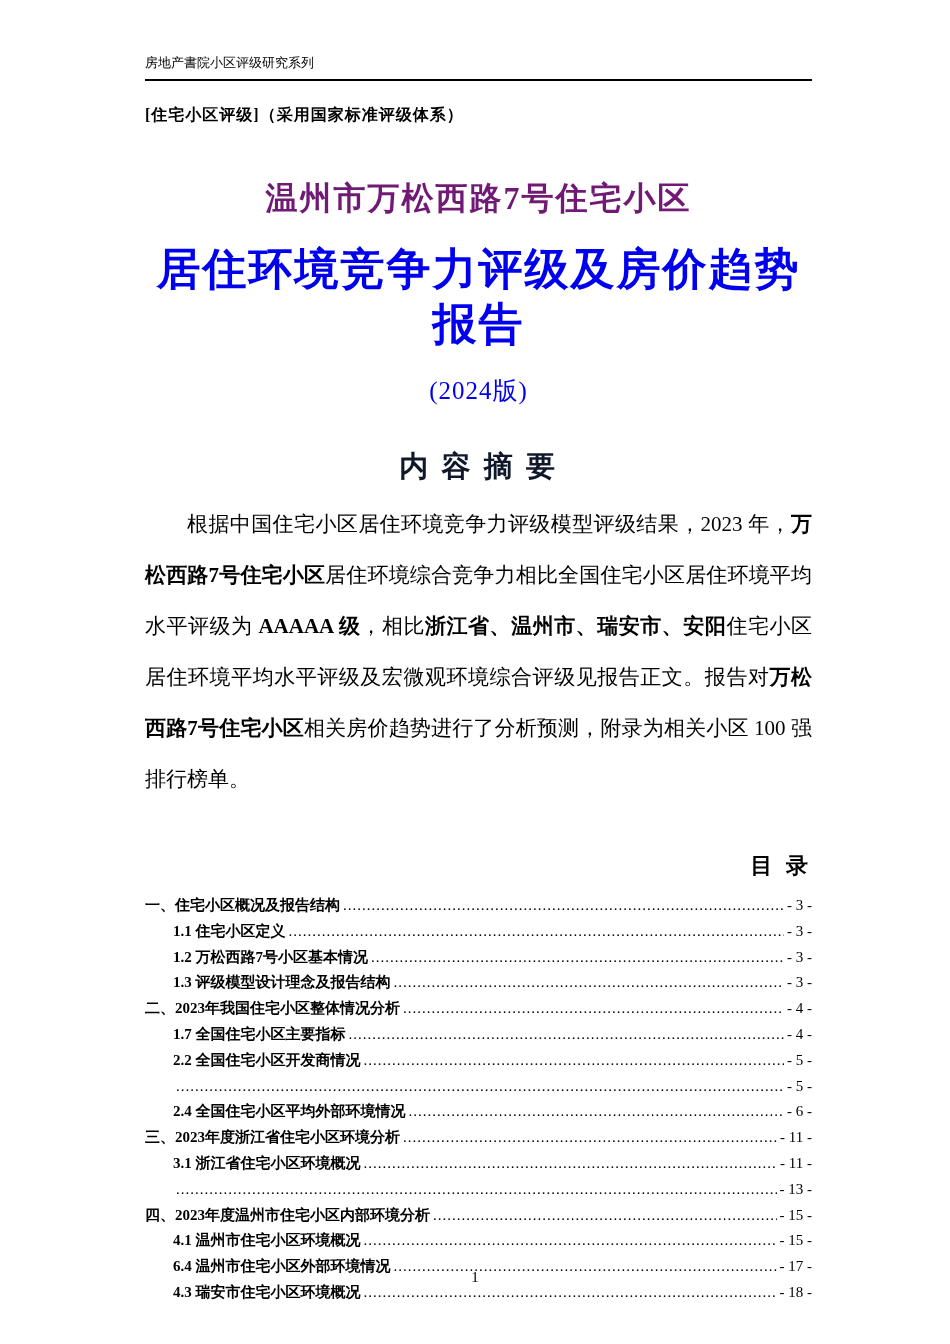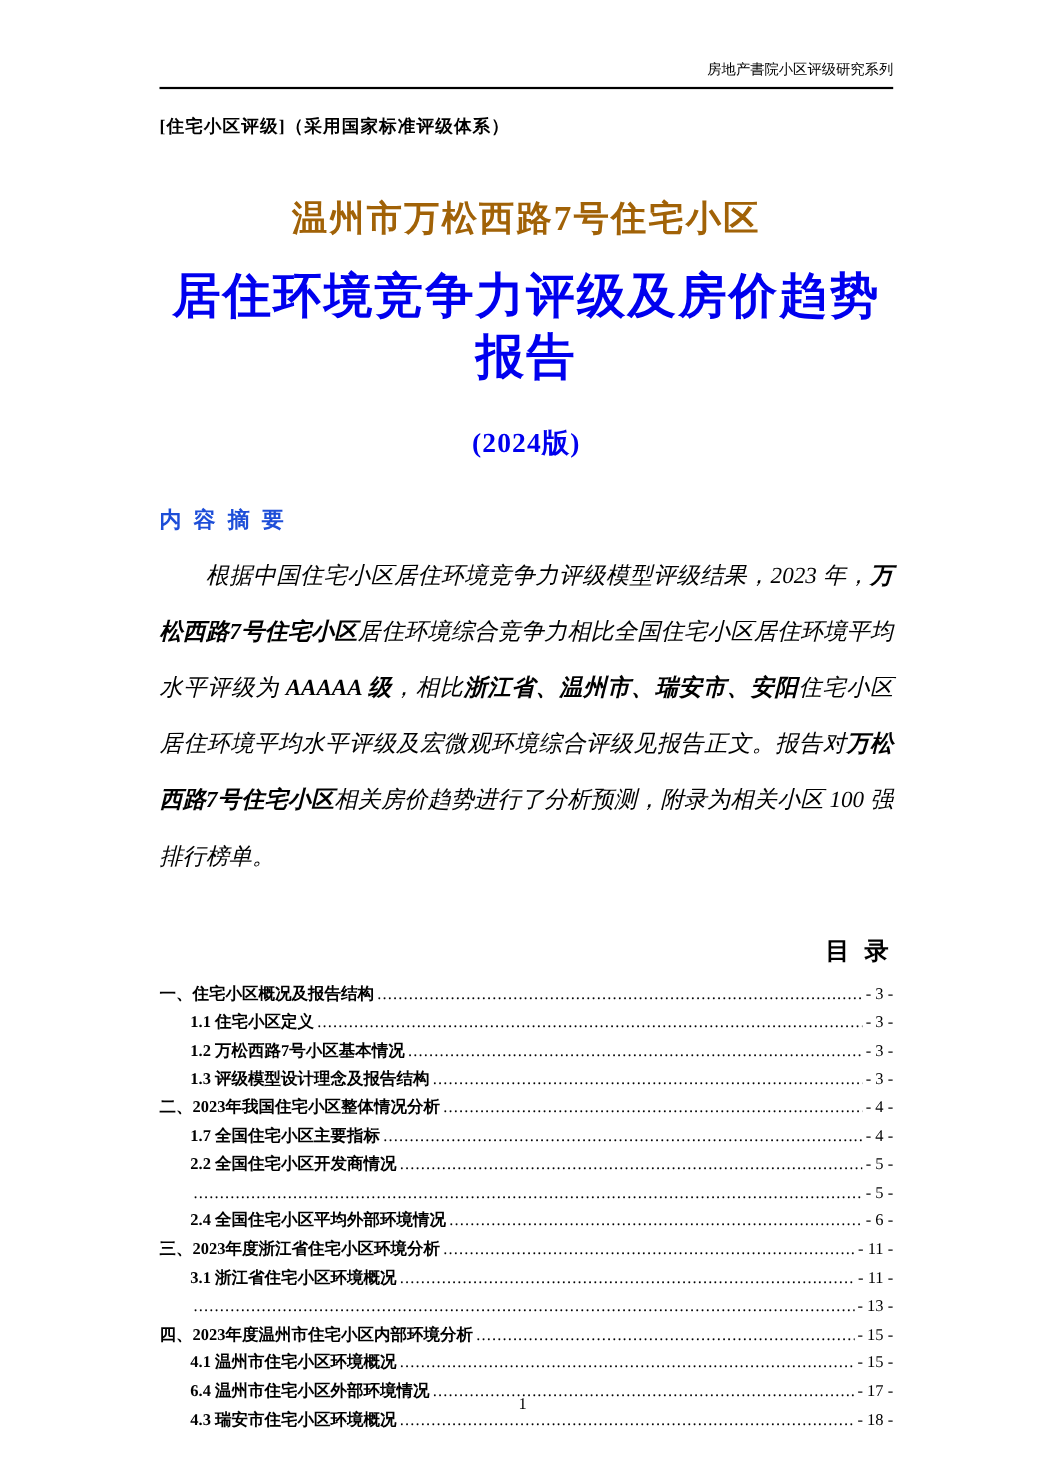--- a/index.html
+++ b/index.html
@@ -8,32 +8,32 @@
     width:950px;height:1344px;
     margin:0 auto;
     background:#ffffff;
     box-sizing:border-box;
     padding:54px 138px 0 145px;
     font-family:"Liberation Serif","DejaVu Serif",serif;
     color:#000000;
     overflow:hidden;
   }
   
-  .hdr{display:flex;justify-content:flex-end;align-items:flex-end;
+  .hdr{display:flex;justify-content:flex-start;align-items:flex-end;
        font-size:13px;line-height:18px;}
   .hdr-rule{border-bottom:2px solid #000;margin-top:7px;}
   .doc-type{margin-top:24px;font-size:16px;font-weight:bold;letter-spacing:1px;}
   
   .title-block{text-align:center;}
   .t1{margin:52px 0 0 0;font-size:32px;font-weight:bold;color:#0000ee;letter-spacing:2px;line-height:1.25;}
   .t2{margin:24px 0 0 0;font-size:44px;font-weight:bold;color:#0000ee;letter-spacing:2px;line-height:1.25;}
-  .t3{margin:34px 0 0 0;font-size:25px;font-weight:bold;color:#0000ee;letter-spacing:1px;}
+  .t3{margin:22px 0 0 0;font-size:25px;font-weight:normal;color:#0000ee;letter-spacing:1px;}
   
-  .sum-h{margin:40px 0 0 0;font-size:20px;font-weight:bold;letter-spacing:3px;color:#1d4ed8;}
-  .sum-p{margin:12px 0 0 0;font-size:21px;line-height:51px;text-align:justify;text-indent:2em;font-style:italic;}
+  .sum-h{margin:40px 0 0 0;text-align:center;font-size:29px;font-weight:bold;letter-spacing:3px;color:#0f172a;}
+  .sum-p{margin:12px 0 0 0;font-size:21px;line-height:51px;text-align:justify;text-indent:2em;}
   .sum-p .b{font-weight:bold;}
   
   .toc-h{margin:46px 0 0 0;text-align:right;font-size:22px;font-weight:bold;letter-spacing:4px;color:#000;}
   .toc{margin-top:12px;font-size:15px;font-weight:bold;}
   .toc-row{display:flex;align-items:baseline;line-height:25.8px;}
   .toc-row.l2{padding-left:28px;}
   .toc-label{white-space:nowrap;}
   .leader{flex:1;overflow:hidden;white-space:nowrap;margin:0 3px;font-weight:normal;letter-spacing:1px;}
   .leader::after{content:"......................................................................................................................................................................................................................................";}
   .toc-page{white-space:nowrap;font-weight:normal;}
@@ -47,21 +47,21 @@
 
   <div class="hdr">
     <span>房地产書院</span>
     <span>小区评级研究系列</span>
   </div>
   <div class="hdr-rule"></div>
 
   <div class="doc-type">[住宅小区评级]（采用国家标准评级体系）</div>
 
   <div class="title-block">
-    <h1 class="t1" style="color: #a16207;">温州市万松西路7号住宅小区</h1>
+    <h1 class="t1" style="color: #701a75;">温州市万松西路7号住宅小区</h1>
     <h1 class="t2" style="color: rgb(0, 0, 238);">居住环境竞争力评级及房价趋势报告</h1>
     <div class="t3" style="color: rgb(0, 0, 238);">(2024版)</div>
   </div>
 
   <h2 class="sum-h">内 容 摘 要</h2>
   <p class="sum-p"><span>根据中国住宅小区居住环境竞争力评级模型评级结果，2023 年，</span><span class="b">万松西路7号住宅小区</span><span>居住环境综合竞争力相比全国住宅小区居住环境平均水平评级为 </span><span class="b">AAAAA 级</span><span>，相比</span><span class="b">浙江省、温州市、瑞安市、安阳</span><span>住宅小区居住环境平均水平评级及宏微观环境综合评级见报告正文。报告对</span><span class="b">万松西路7号住宅小区</span><span>相关房价趋势进行了分析预测，附录为相关小区 100 强排行榜单。</span></p>
 
   <h2 class="toc-h">目 录</h2>
   <div class="toc">
       <div class="toc-row">

